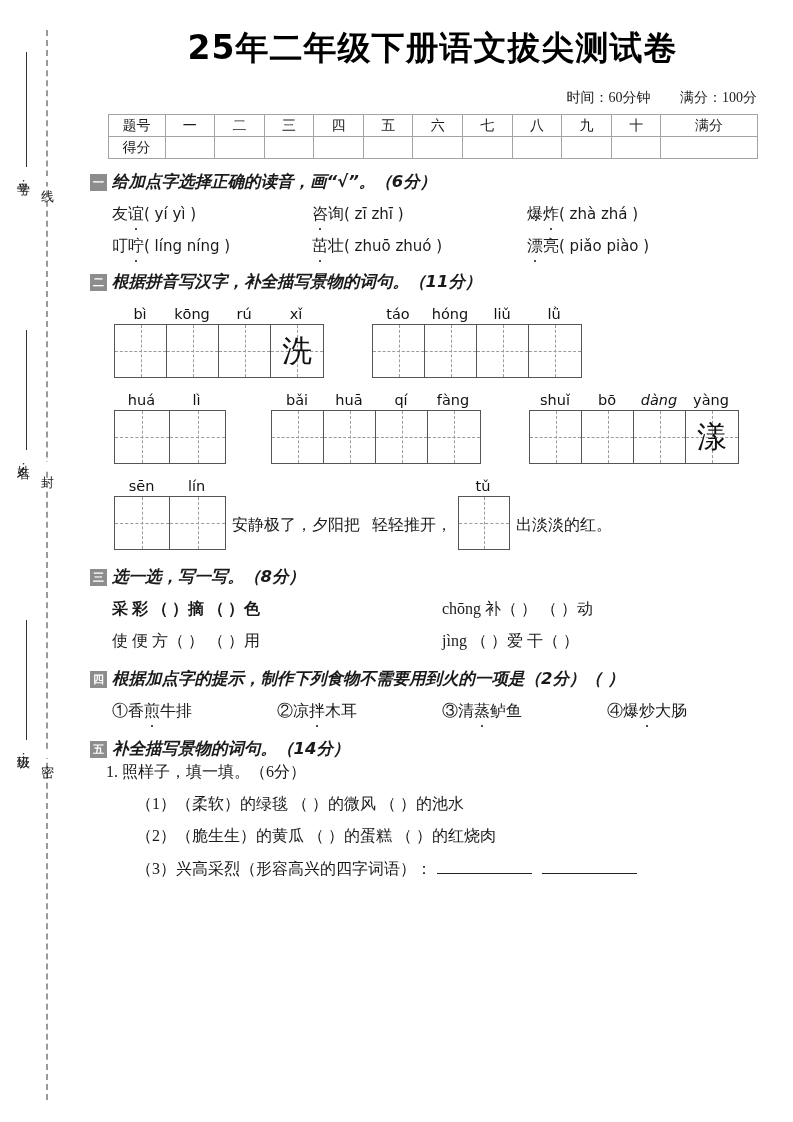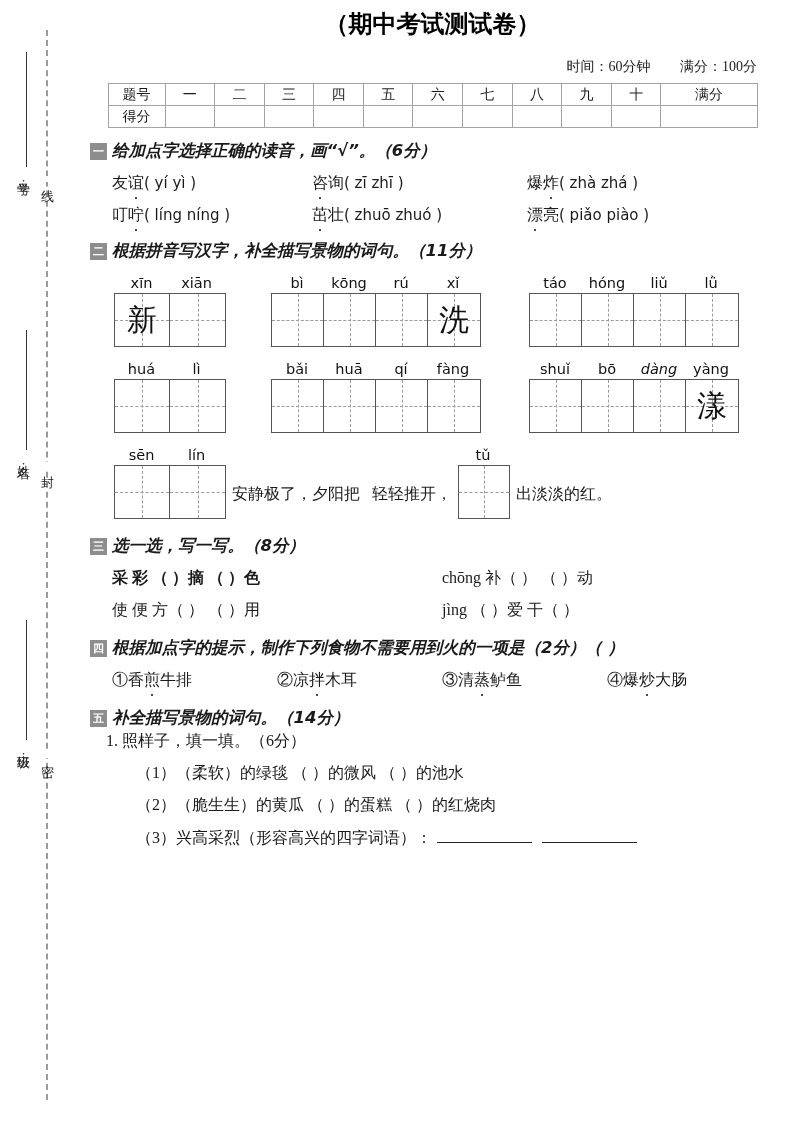--- a/index.html
+++ b/index.html
@@ -225,21 +225,21 @@
   <div class="vert-label field" style="top:455px;">姓名:</div>
   <div class="seal-char" style="top:462px;">封</div>
 
   <div class="vert-rule" style="top:620px;height:120px;"></div>
   <div class="vert-label field" style="top:745px;">班级:</div>
   <div class="seal-char" style="top:752px;">密</div>
 </div>
 
 <div class="sheet">
 
-  <div class="title-sub">（期中考试测试卷）</div>
+  <div class="title-main">25年二年级下册语文拔尖测试卷</div>
 
   <div class="meta-line">
     <span>时间：60分钟</span>
     <span>满分：100分</span>
   </div>
 
   <table class="score-table">
     <tbody>
         <tr>
       <td class="head-cell">题号</td>
@@ -291,34 +291,20 @@
     </div>
   </div>
 
   <div class="section" style="margin-top:14px;">
     <div class="sec-head">
       <span class="sec-num">二</span>
       <span class="sec-title-text">根据拼音写汉字，补全描写景物的词句。（11分）</span>
     </div>
 
     <div style="display:flex; align-items:flex-end; margin-top:13px; padding-left:24px;">
-      <div class="grid-group" style="margin-right:45px;">
-        <div class="grid-pinyin">
-          <span style="width:55px;">xīn</span>
-          <span style="width:55px;">xiān</span>
-        </div>
-        <div class="grid-boxes">
-          <div class="cell" style="width:55px;height:52px;">
-              <span class="glyph">新</span>
-            </div>
-          <div class="cell" style="width:55px;height:52px;">
-              <span class="glyph"></span>
-            </div>
-        </div>
-      </div>
 
       <div class="grid-group" style="margin-right:48px;">
         <div class="grid-pinyin">
           <span style="width:52px;">bì</span>
           <span style="width:52px;">kōng</span>
           <span style="width:52px;">rú</span>
           <span style="width:52px;">xǐ</span>
         </div>
         <div class="grid-boxes">
           <div class="cell" style="width:52px;height:52px;">

